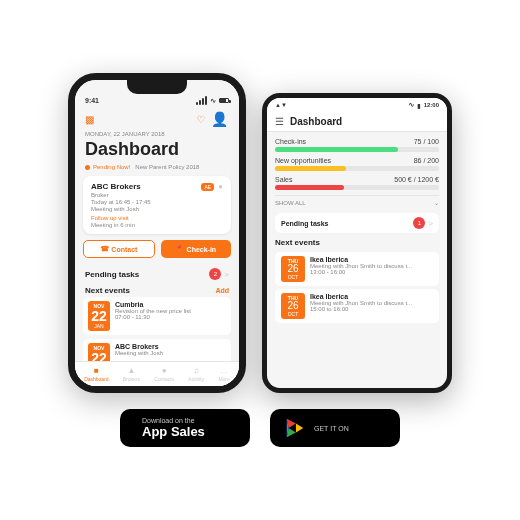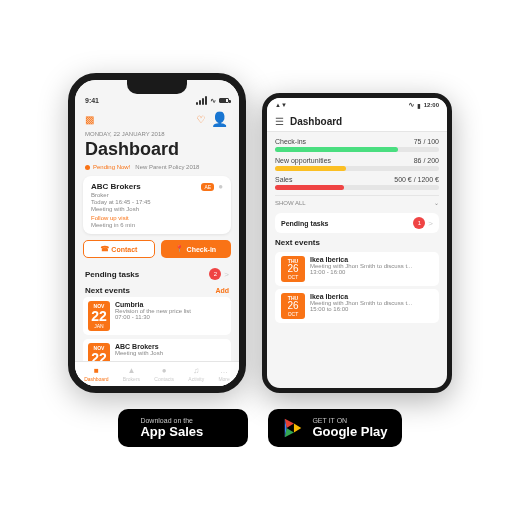--- a/index.html
+++ b/index.html
@@ -585,17 +585,16 @@
   <div class="store-btn google-btn">
     <svg width="22" height="22" viewBox="0 0 24 24">
       <polygon points="5,3 19,12 5,21" fill="none" stroke="none"></polygon>
       <polygon points="3,2 13,7 5,12" fill="#ea4335"></polygon>
       <polygon points="3,22 13,17 5,12" fill="#34a853"></polygon>
       <polygon points="13,7 21,12 13,17" fill="#fbbc04"></polygon>
       <polygon points="3,2 3,22 5,12" fill="#4285f4"></polygon>
     </svg>
     <div class="store-text-wrap">
       <span class="store-sub">GET IT ON</span>
-      <span class="store-name">Google Play</span>
     </div>
   </div>
 
 </div>
 
 </body></html>

